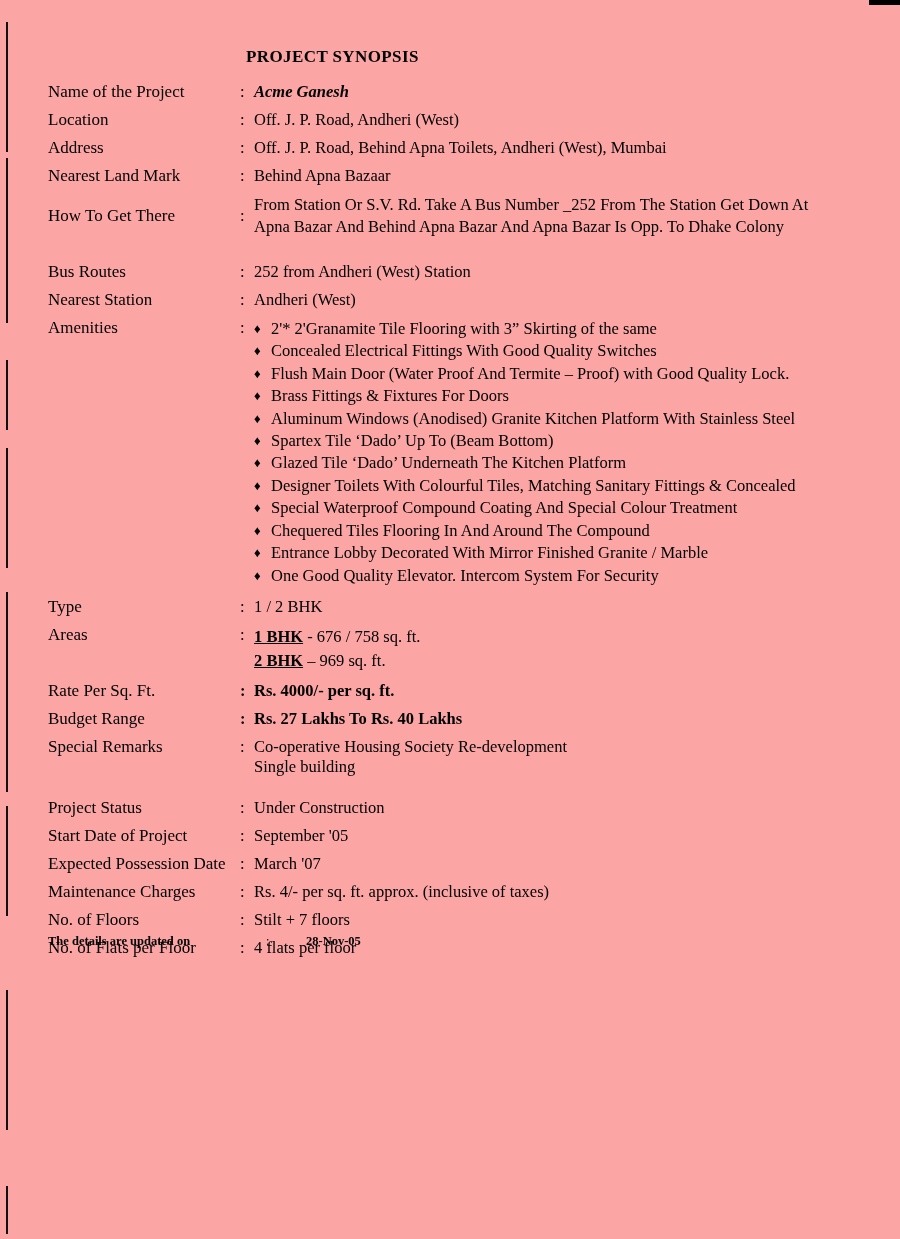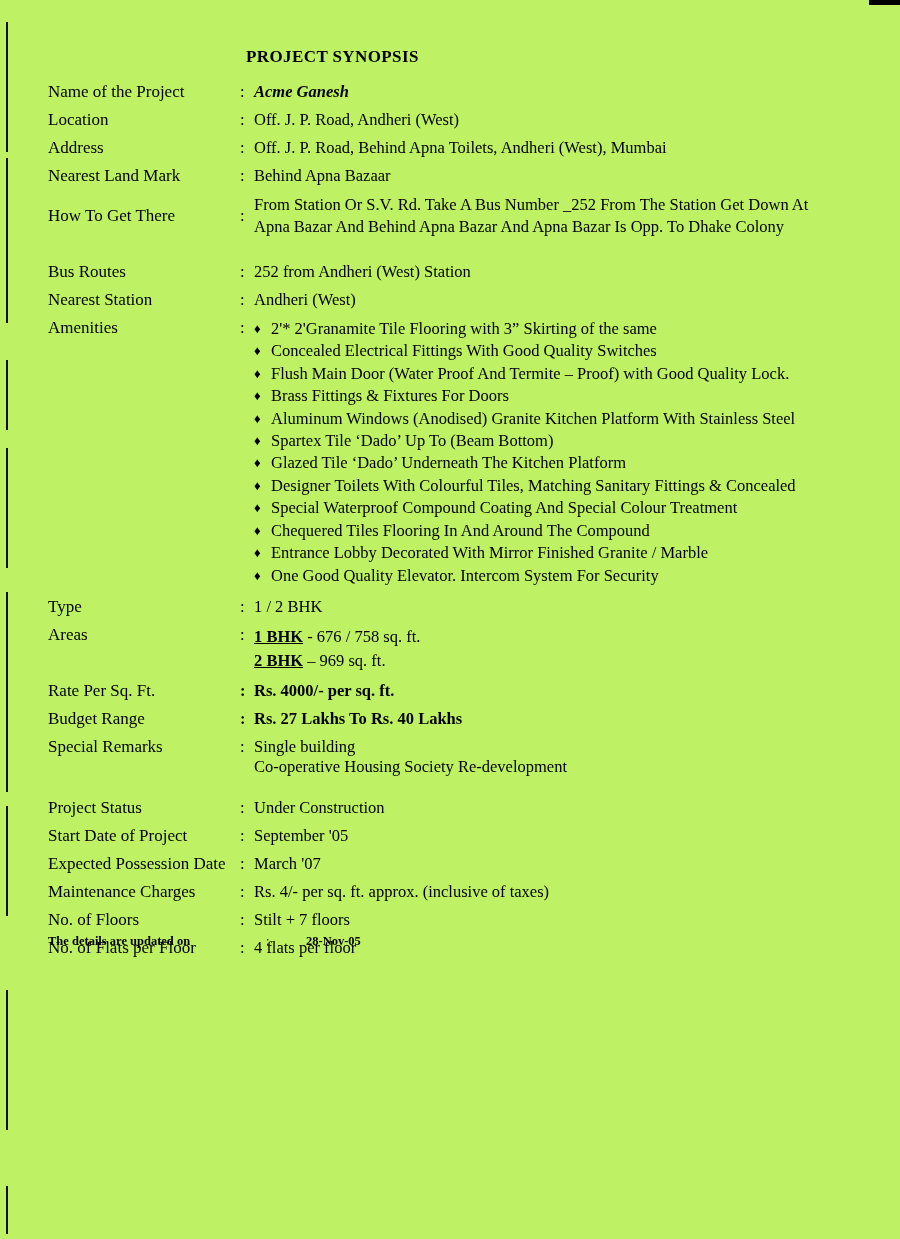--- a/index.html
+++ b/index.html
@@ -5,21 +5,21 @@
 <style>
   html, body {
     margin: 0;
     padding: 0;
     background: #ffffff;
   }
   #page {
     position: relative;
     width: 900px;
     height: 1239px;
-    background: #bef264;
+    background: #fca5a5;
     font-family: "Liberation Serif", "DejaVu Serif", serif;
     color: #000000;
     overflow: hidden;
   }
 
   
   .scan-bar-top-right {
     position: absolute;
     top: 0;
     left: 869px;
@@ -262,22 +262,22 @@
     <div class="row">
       <div class="label">Budget Range</div>
       <div class="colon bold">:</div>
       <div class="value bold">Rs. 27 Lakhs  To Rs. 40 Lakhs</div>
     </div>
 
     <div class="row">
       <div class="label">Special Remarks</div>
       <div class="colon">:</div>
       <div class="value">
+        <span class="ln">Co-operative Housing Society Re-development</span>
         <span class="ln">Single building</span>
-        <span class="ln">Co-operative Housing Society Re-development</span>
       </div>
     </div>
 
     <div class="row" style="margin-top:21px;">
       <div class="label">Project Status</div>
       <div class="colon">:</div>
       <div class="value">Under Construction</div>
     </div>
 
     <div class="row">

